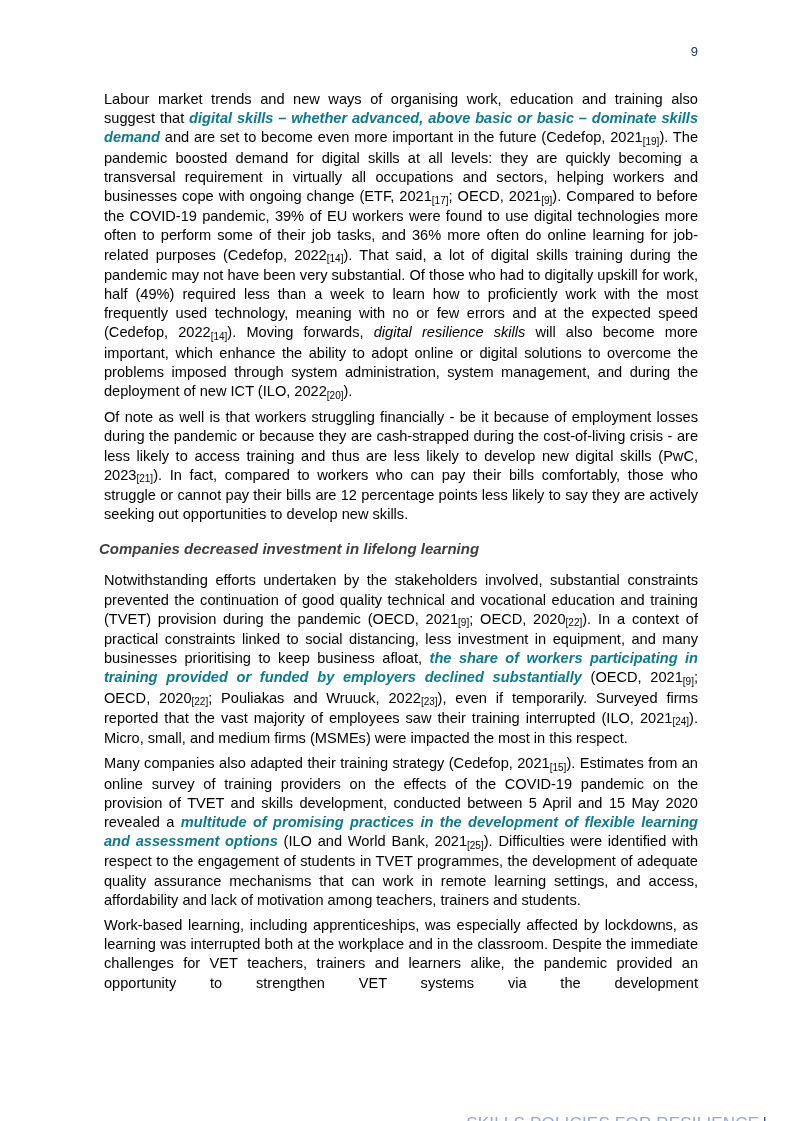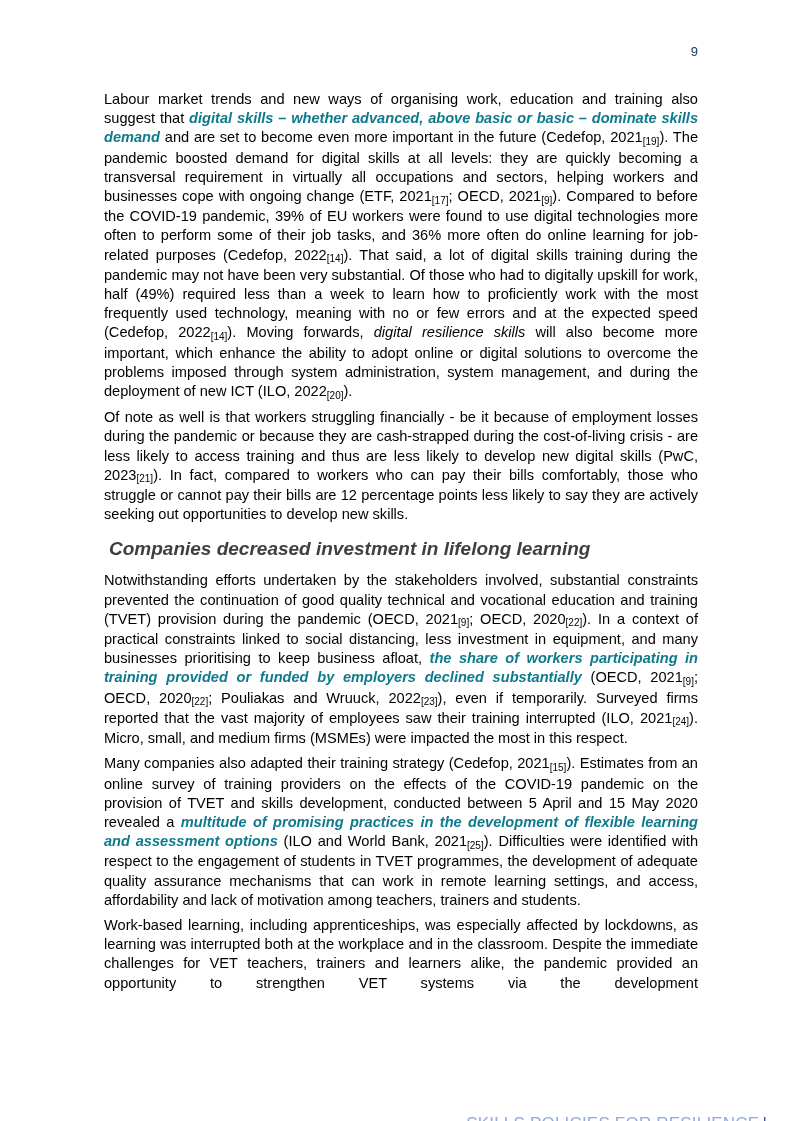--- a/index.html
+++ b/index.html
@@ -25,26 +25,26 @@
     left: 96px;
     width: 602px;
     text-align: justify;
     font-size: 14.6px;
     line-height: 19.2px;
     color: #000000;
   }
   p.body-paragraph { margin: 0 0 6px 8px; }
   p.body-paragraph.continued { text-align-last: justify; }
   h2.section-heading {
-    font-size: 19px;
+    font-size: 15px;
     line-height: 22px;
     font-style: italic;
     font-weight: bold;
     color: #3f3f3f;
-    margin: 14px 0 11px 13px;
+    margin: 14px 0 11px 3px;
     text-align: left;
   }
   .run-emphasis-teal {
     color: #0e7a8b;
     font-weight: bold;
     font-style: italic;
   }
   .run-italic { font-style: italic; }
   .run-citation {
     font-size: 10px;

